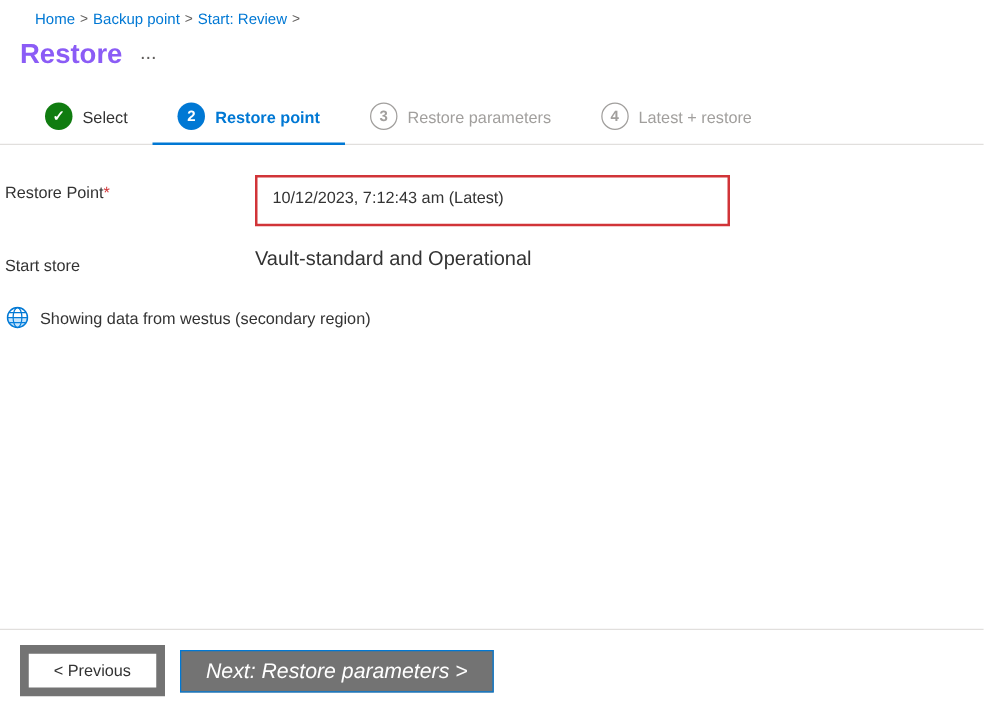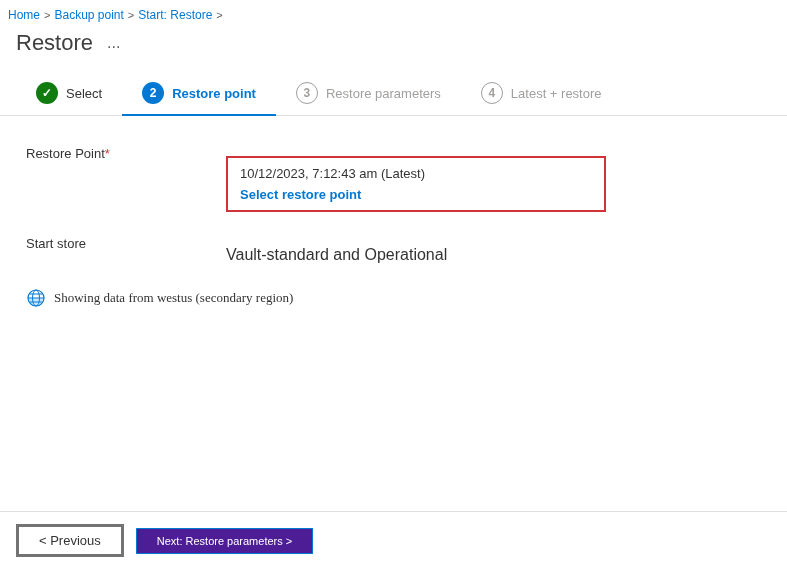--- a/index.html
+++ b/index.html
@@ -12,21 +12,21 @@
       height: 569px;
       overflow: hidden;
       display: flex;
       flex-direction: column;
     }
 
     
     .breadcrumb {
       display: flex;
       align-items: center;
-      padding: 8px 16px 4px 8px;
+      padding: 8px 16px 4px 28px;
       font-size: 12px;
       color: #0078d4;
       gap: 4px;
     }
     .breadcrumb span {
       color: #605e5c;
     }
     .breadcrumb a {
       color: #0078d4;
       text-decoration: none;
@@ -36,22 +36,22 @@
 
     
     .page-title-row {
       display: flex;
       align-items: center;
       padding: 4px 16px 16px 16px;
       gap: 8px;
     }
     .page-title {
       font-size: 22px;
-      font-weight: 400;
-      color: #404040;
+      font-weight: 700;
+      color: #8b5cf6;
     }
     .ellipsis-btn {
       color: #605e5c;
       font-size: 16px;
       cursor: pointer;
       padding: 2px 6px;
       border-radius: 3px;
     }
 
     
@@ -103,21 +103,21 @@
     }
     .tab-circle.inactive-num {
       background: #fff;
       color: #a19f9d;
       border: 1.5px solid #a19f9d;
     }
 
     
     .main-content {
       flex: 1;
-      padding: 24px 16px 16px 26px;
+      padding: 24px 16px 16px 4px;
       overflow-y: auto;
     }
 
     
     .form-row {
       display: flex;
       align-items: flex-start;
       margin-bottom: 18px;
       gap: 0;
     }
@@ -126,21 +126,20 @@
       min-width: 200px;
       font-size: 13px;
       color: #333;
       padding-top: 6px;
     }
     .form-label .required {
       color: #d13438;
     }
     .form-value {
       flex: 1;
-      margin-top: 16px;
     }
 
     
     .restore-point-box {
       border: 2px solid #d13438;
       padding: 8px 12px;
       max-width: 380px;
       display: inline-block;
       width: 100%;
     }
@@ -165,21 +164,20 @@
     }
 
     
     .info-row {
       display: flex;
       align-items: center;
       gap: 8px;
       margin-top: 24px;
       font-size: 13px;
       color: #333;
-      font-family: Liberation Serif, serif;
     }
     .globe-icon {
       width: 20px;
       height: 20px;
       display: inline-flex;
       align-items: center;
       justify-content: center;
       flex-shrink: 0;
     }
 
@@ -187,46 +185,47 @@
     .footer {
       border-top: 1px solid #e1dfdd;
       padding: 12px 16px;
       display: flex;
       align-items: center;
       gap: 12px;
       background: #fff;
     }
     .btn-prev {
       padding: 6px 20px;
-      border: 3px solid #737373;
+      border: 7px solid #737373;
       background: #fff;
       color: #333;
       font-size: 13px;
       cursor: pointer;
       font-family: inherit;
     }
     .btn-next {
       padding: 6px 20px;
       border: 1px solid #0078d4;
-      background: #4c1d95;
+      background: #737373;
       color: #fff;
-      font-size: 11px;
+      font-size: 17px;
       cursor: pointer;
       font-family: inherit;
+      font-style: italic;
     }
   </style>
 </head>
 <body>
 
 <div class="breadcrumb">
   <a>Home</a>
   <span class="sep">&gt;</span>
   <a>Backup point</a>
   <span class="sep">&gt;</span>
-  <a>Start: Restore</a>
+  <a>Start: Review</a>
   <span class="sep">&gt;</span>
 </div>
 
 <div class="page-title-row">
   <span class="page-title">Restore</span>
   <span class="ellipsis-btn">...</span>
 </div>
 
 <div class="tabs-row">
 
@@ -253,21 +252,20 @@
 
 <div class="main-content">
 
   <div class="form-row">
     <div class="form-label">
       <span>Restore Point</span><span class="required">*</span>
     </div>
     <div class="form-value">
       <div class="restore-point-box">
         <div class="restore-point-datetime">10/12/2023, 7:12:43 am (Latest)</div>
-        <a class="select-link">Select restore point</a>
       </div>
     </div>
   </div>
 
   <div class="form-row">
     <div class="form-label">Start store</div>
     <div class="form-value">
       <span class="data-store-value">Vault-standard and Operational</span>
     </div>
   </div>

